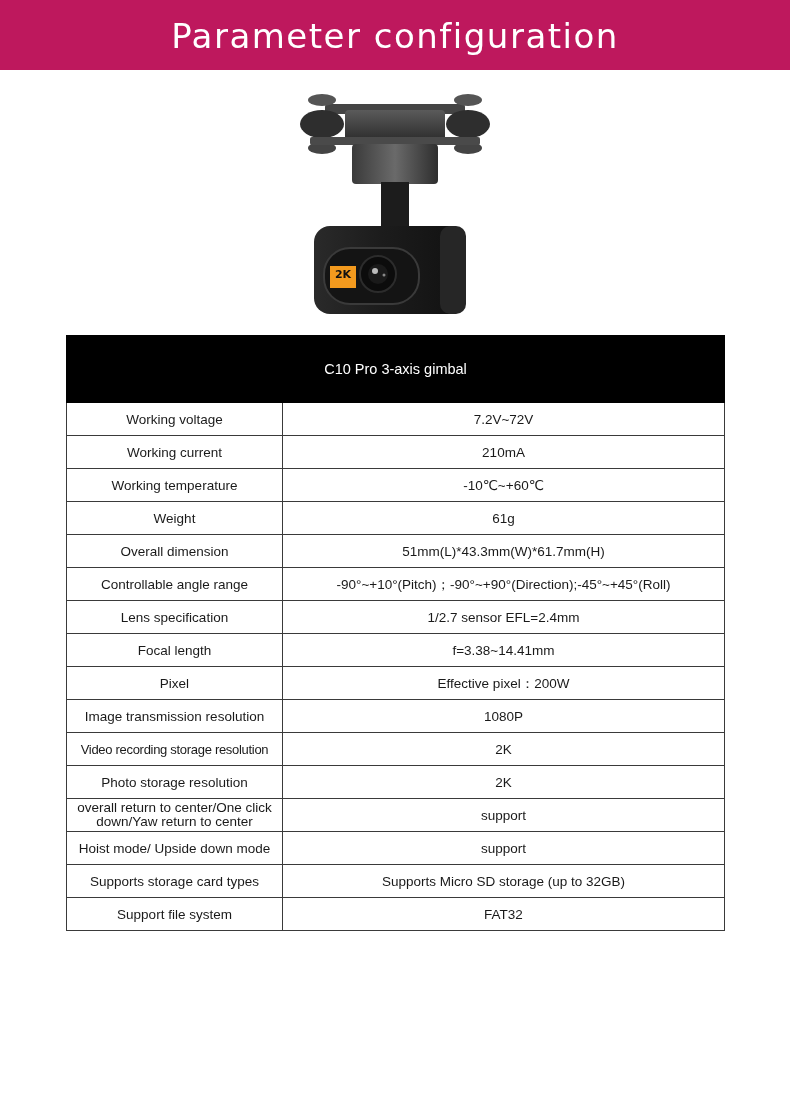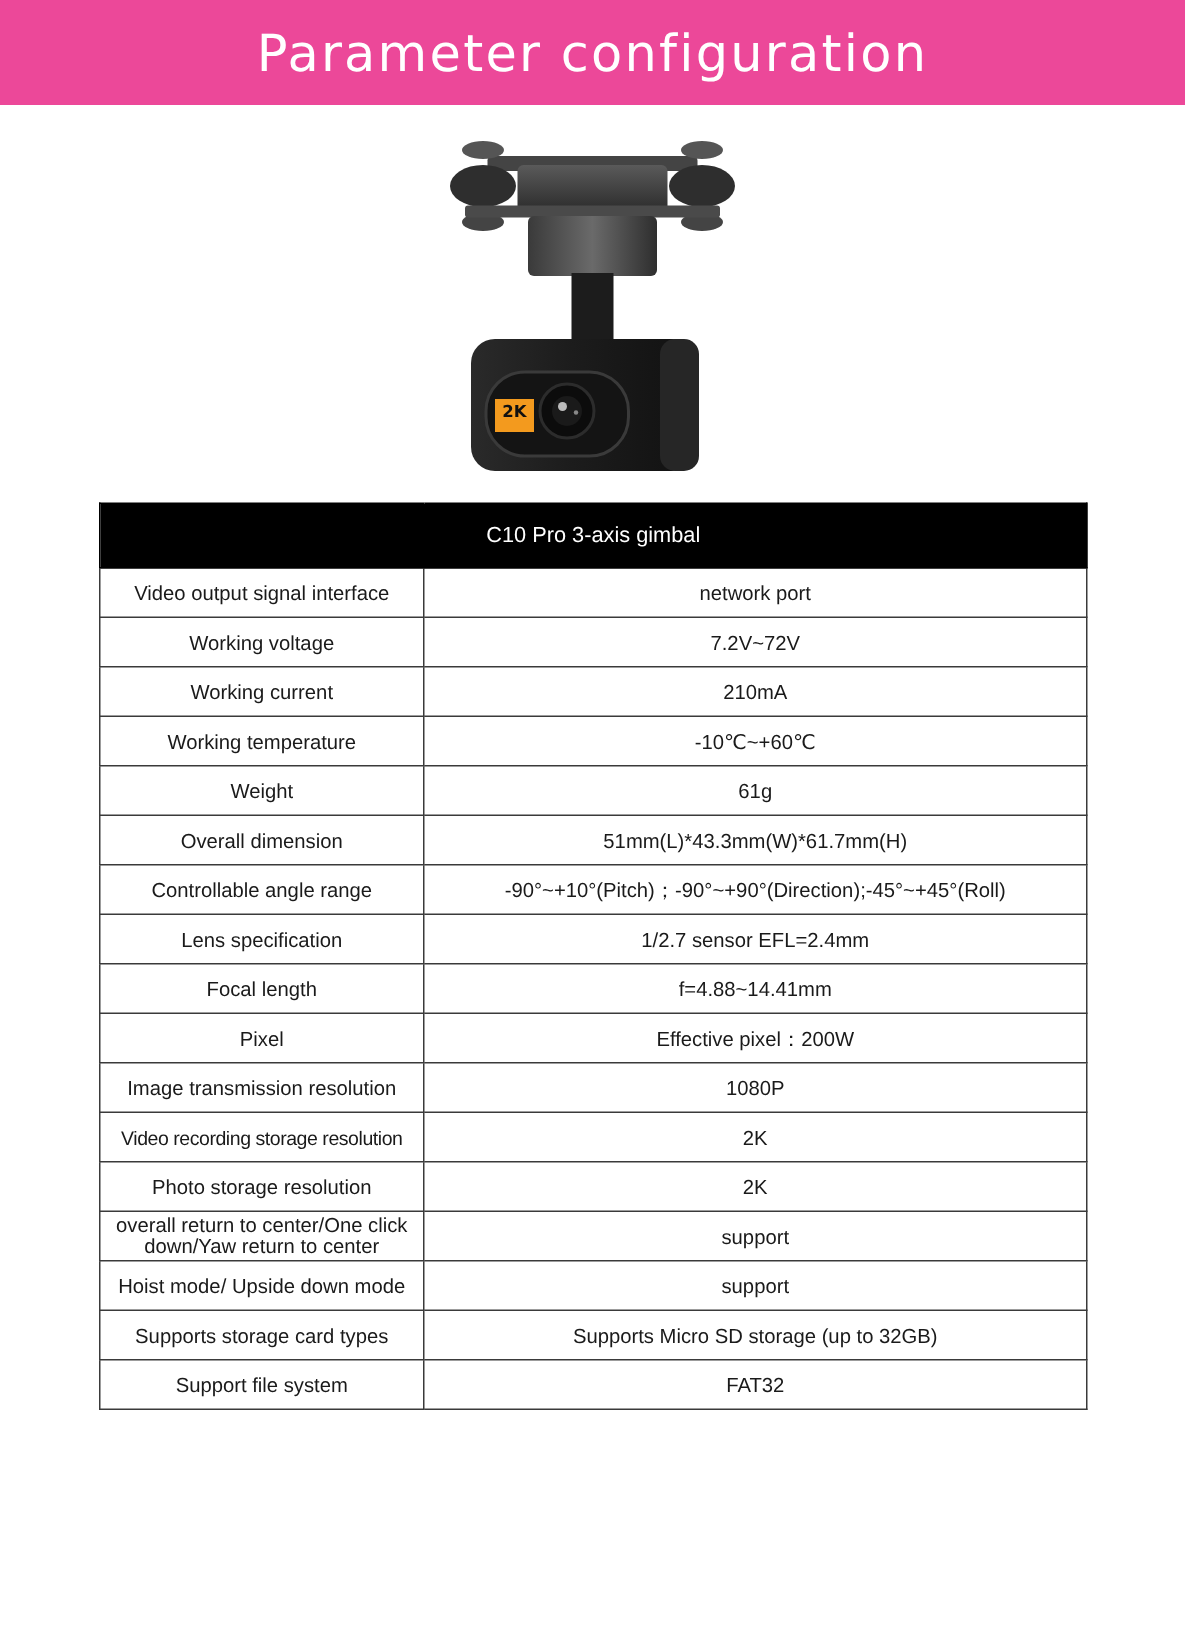--- a/index.html
+++ b/index.html
@@ -1,38 +1,38 @@
 <!DOCTYPE html>
 <html><head>
   <meta charset="utf-8">
   <style>
     html, body { margin: 0; padding: 0; }
     body {
       width: 790px; height: 1099px; background: #ffffff; position: relative; overflow: hidden;
       font-family: "Liberation Sans", "DejaVu Sans", sans-serif; color: #1a1a1a;
     }
     .banner {
-      position: absolute; left: 0; top: 0; width: 790px; height: 70px; background: #ec4899;
+      position: absolute; left: 0; top: 0; width: 790px; height: 70px; background: #be185d;
       display: flex; align-items: center; justify-content: center;
     }
     .banner-title {
       color: #ffffff; font-size: 34px; letter-spacing: 1.5px; font-family: "DejaVu Sans", sans-serif;
       font-weight: normal; margin-top: 2px;
     }
     .product-image {
       position: absolute; left: 290px; top: 82px; width: 210px; height: 240px;
     }
     table.spec {
       position: absolute; left: 66px; top: 335px; width: 658px;
       border-collapse: collapse; table-layout: fixed;
       font-size: 13.5px;
     }
     table.spec th {
       background: #000000; color: #ffffff; height: 34px; font-weight: normal; font-size: 14.5px;
-      border: 1px solid #000; padding: 4px;
+      border: 1px solid #000; padding: 16px;
     }
     table.spec td {
       border: 1px solid #3a3a3a; height: 32px; text-align: center; vertical-align: middle; padding: 0 1px;
       line-height: 15px;
     }
     table.spec col.c1 { width: 216px; }
     table.spec col.c2 { width: 442px; }
     .label-cell { white-space: nowrap; }
     .label-cell.wrap { white-space: normal; line-height: 14px; }
   </style>
@@ -100,24 +100,20 @@
       <col class="c1">
       <col class="c2">
     </colgroup>
   <thead>
     <tr>
       <th colspan="2">C10 Pro 3-axis gimbal</th>
     </tr>
   </thead>
   <tbody>
     <tr>
-        <td class="label-cell">Video output signal interface</td>
-        <td>network port</td>
-      </tr>
-    <tr>
         <td class="label-cell">Working voltage</td>
         <td>7.2V~72V</td>
       </tr>
     <tr>
         <td class="label-cell">Working current</td>
         <td>210mA</td>
       </tr>
     <tr>
         <td class="label-cell">Working temperature</td>
         <td>-10℃~+60℃</td>
@@ -133,21 +129,21 @@
     <tr>
         <td class="label-cell">Controllable angle range</td>
         <td>-90°~+10°(Pitch)；-90°~+90°(Direction);-45°~+45°(Roll)</td>
       </tr>
     <tr>
         <td class="label-cell">Lens specification</td>
         <td>1/2.7 sensor EFL=2.4mm</td>
       </tr>
     <tr>
         <td class="label-cell">Focal length</td>
-        <td>f=4.88~14.41mm</td>
+        <td>f=3.38~14.41mm</td>
       </tr>
     <tr>
         <td class="label-cell">Pixel</td>
         <td>Effective pixel：200W</td>
       </tr>
     <tr>
         <td class="label-cell">Image transmission resolution</td>
         <td>1080P</td>
       </tr>
     <tr>

